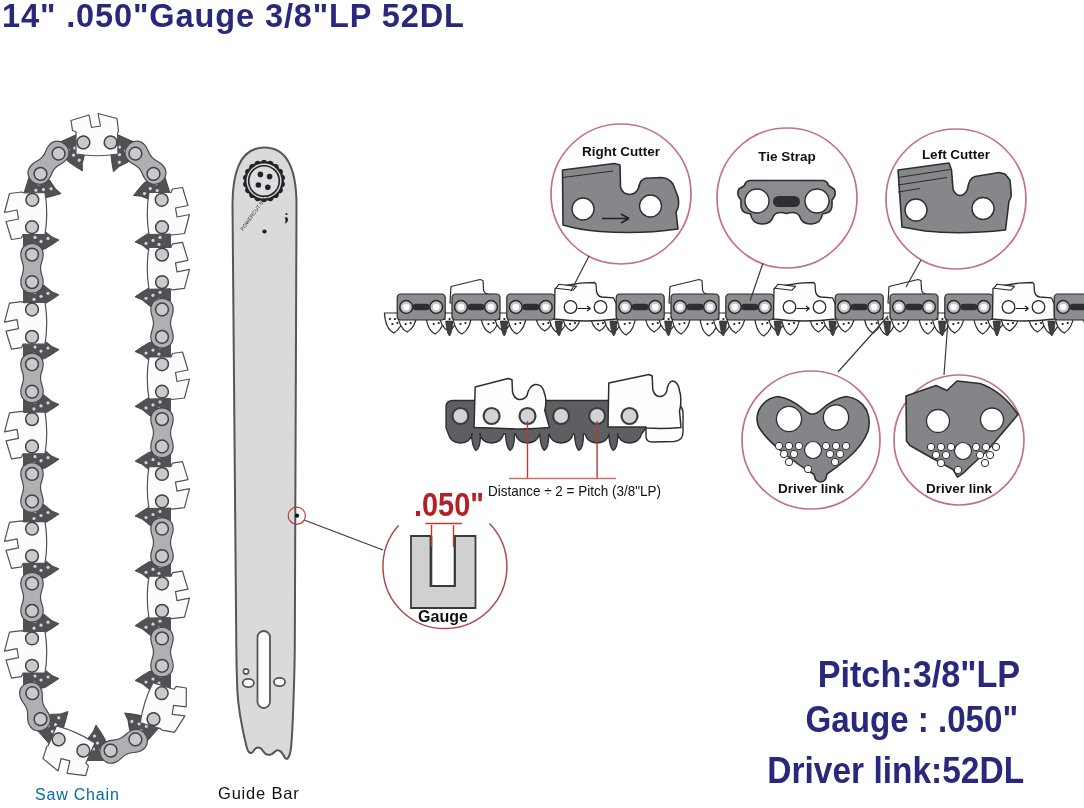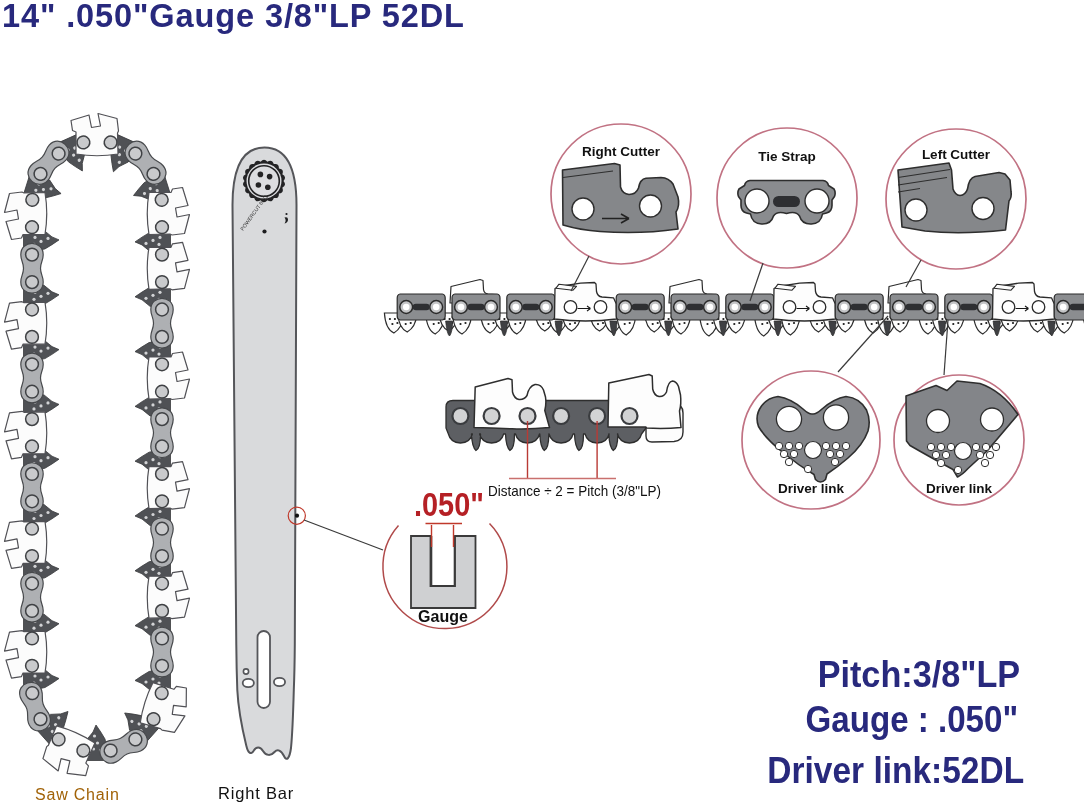--- a/index.html
+++ b/index.html
@@ -985,16 +985,16 @@
       <path d="M763,263 L750,301" stroke="#3a3a3a" stroke-width="1.2" fill="none"></path>
       <path d="M921,260 L906,287" stroke="#3a3a3a" stroke-width="1.2" fill="none"></path>
       <path d="M888,316 L838,372" stroke="#3a3a3a" stroke-width="1.2" fill="none"></path>
       <path d="M948,320 L944,375" stroke="#3a3a3a" stroke-width="1.2" fill="none"></path>
       <path d="M304,520 L383,550" stroke="#3a3a3a" stroke-width="1.2" fill="none"></path>
     </g>
   </svg>
 <div class="abs navy" style="left:2px;top:-2px;font-size:32.5px;letter-spacing:0.9px">14" .050"Gauge 3/8"LP 52DL</div>
 <div class="abs" style="left:414px;top:485px;font-size:34px;font-weight:bold;color:#b52025;transform:scaleX(0.85);transform-origin:left">.050"</div>
 <div class="abs" style="left:488px;top:483px;font-size:14.5px;color:#111;transform:scaleX(0.93);transform-origin:left">Distance ÷ 2 = Pitch  (3/8"LP)</div>
-<div class="abs" style="left:35px;top:786px;font-size:16px;color:#a16207;letter-spacing:0.8px">Saw Chain</div>
-<div class="abs" style="left:218px;top:784px;font-size:16.5px;color:#111;letter-spacing:0.8px">Right Bar</div>
+<div class="abs" style="left:35px;top:786px;font-size:16px;color:#0369a1;letter-spacing:0.8px">Saw Chain</div>
+<div class="abs" style="left:218px;top:784px;font-size:16.5px;color:#111;letter-spacing:0.8px">Guide Bar</div>
 <div class="abs navy" style="right:64px;top:654px;font-size:36px;transform:scaleX(0.95);transform-origin:right">Pitch:3/8"LP</div>
 <div class="abs navy" style="right:66px;top:699px;font-size:36px;transform:scaleX(0.92);transform-origin:right">Gauge : .050"</div>
 <div class="abs navy" style="right:60px;top:750px;font-size:36px;transform:scaleX(0.93);transform-origin:right">Driver link:52DL</div>
 </body></html>

